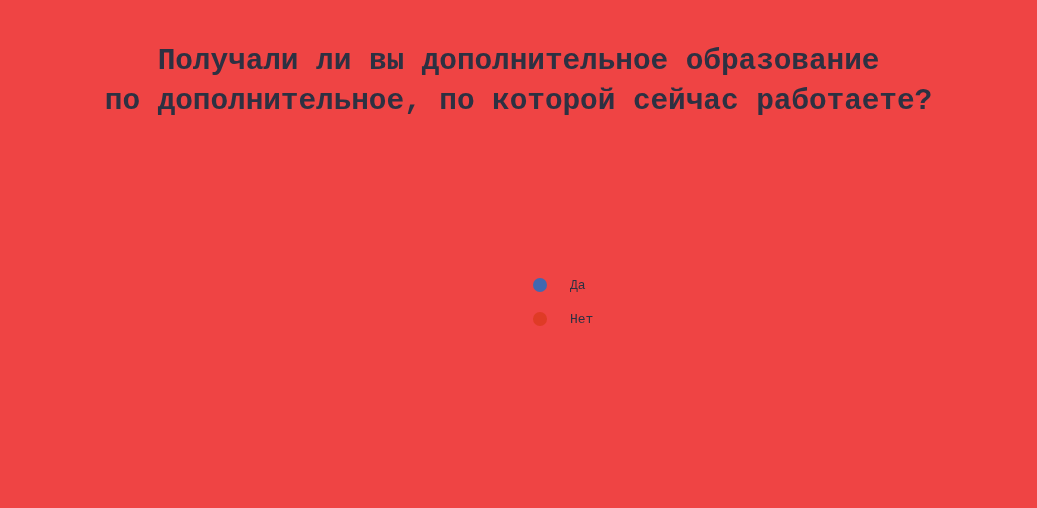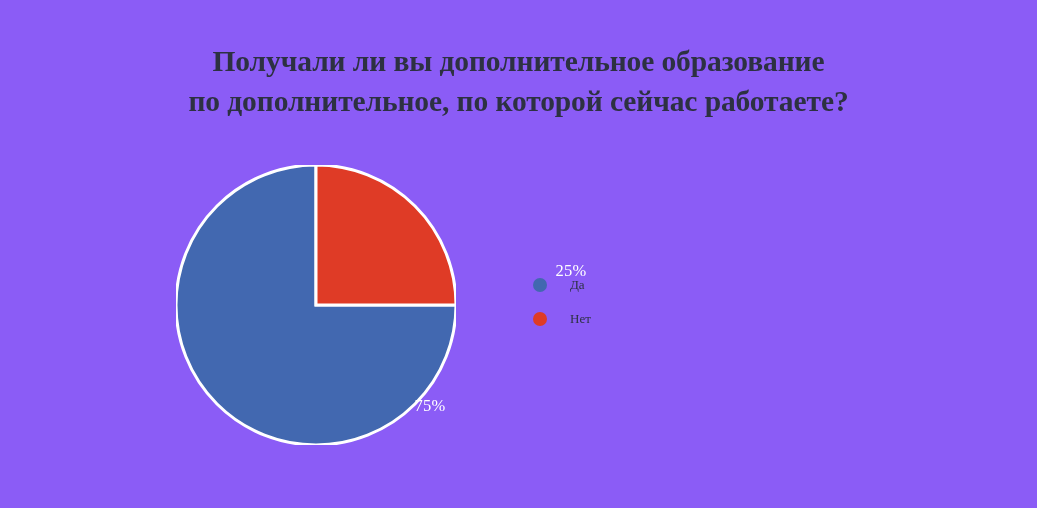--- a/index.html
+++ b/index.html
@@ -4,23 +4,23 @@
 <style>
   html, body {
     margin: 0;
     padding: 0;
     background: #ffffff;
   }
   #page {
     position: relative;
     width: 1037px;
     height: 508px;
-    background: #8b5cf6;
+    background: #ef4444;
     overflow: hidden;
-    font-family: Liberation Serif, serif;
+    font-family: Liberation Mono, monospace;
   }
 
   
   #chart-title {
     position: absolute;
     left: 0;
     top: 41px;
     width: 1037px;
     text-align: center;
     color: #2d3142;
@@ -106,31 +106,20 @@
 
 <div id="page">
 
   <div id="chart-title">
     <span class="title-line">Получали ли вы дополнительное образование</span>
     <span class="title-line">по дополнительное, по которой сейчас работаете?</span>
   </div>
 
   <div id="plot-area">
 
-    <div id="pie-wrap">
-      <svg id="pie-svg" viewBox="0 0 280 280">
-
-        <path d="M 140 140 L 280 140 A 140 140 0 1 1 140 0 Z" fill="#4268b0" stroke="#ffffff" stroke-width="3"></path>
-
-        <path d="M 140 140 L 140 0 A 140 140 0 0 1 280 140 Z" fill="#df3b26" stroke="#ffffff" stroke-width="3"></path>
-      </svg>
-
-      <span class="slice-label" id="slice-label-net">25%</span>
-      <span class="slice-label" id="slice-label-da">75%</span>
-    </div>
 
     <div id="legend">
       <div class="legend-item">
         <span class="legend-swatch" style="background:#4268b0"></span>
         <span class="legend-label">Да</span>
       </div>
       <div class="legend-item">
         <span class="legend-swatch" style="background:#df3b26"></span>
         <span class="legend-label">Нет</span>
       </div>

